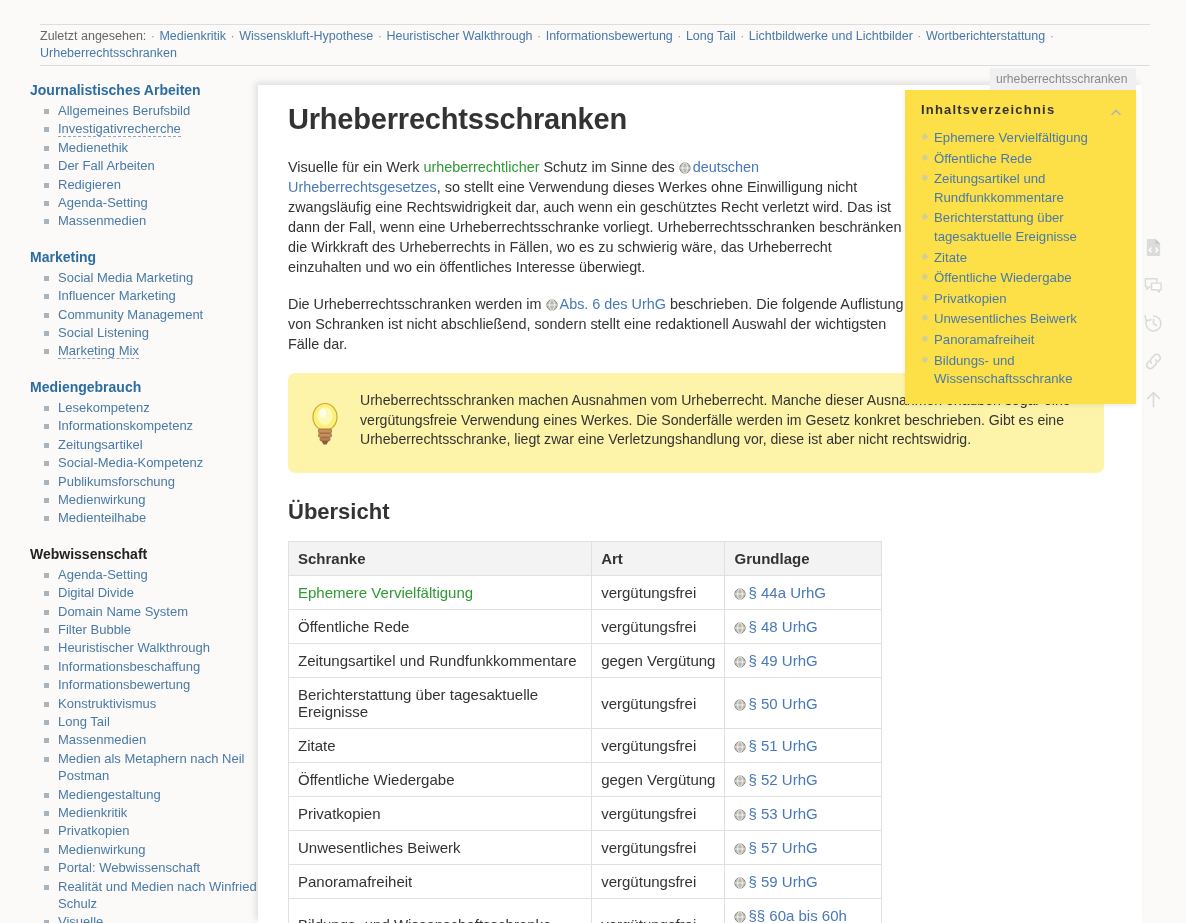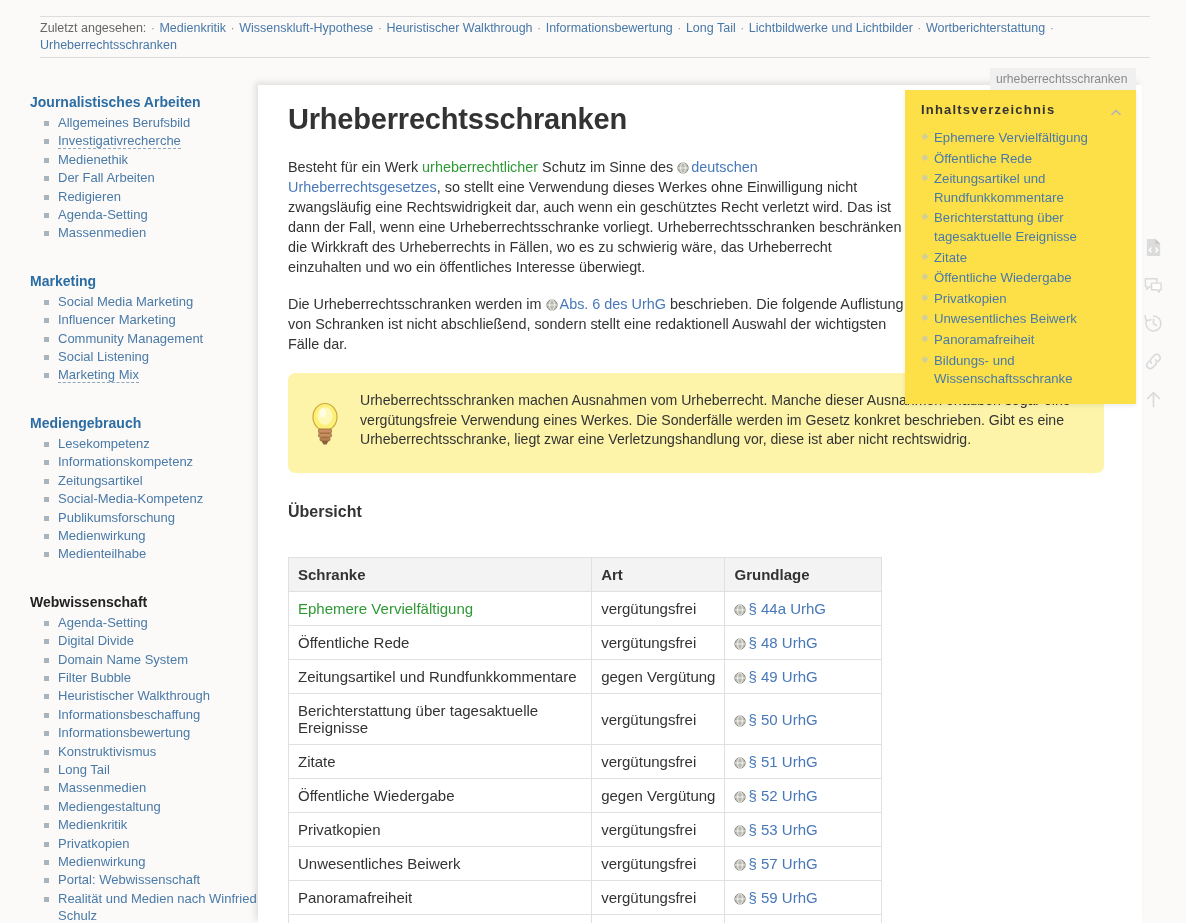--- a/index.html
+++ b/index.html
@@ -7,21 +7,21 @@
     margin: 0; padding: 0;
     width: 1186px; height: 923px;
     overflow: hidden;
     background: #fbfaf9;
     font-family: "Liberation Sans", sans-serif;
     color: #333333;
   }
 
   
   #topbar {
-    position: absolute; left: 0; top: 0; width: 1186px; height: 60px;
+    position: absolute; left: 0; top: 8px; width: 1186px; height: 60px;
     background: #fbfaf9;
   }
   #topbar .rule-top {
     position: absolute; left: 40px; top: 16px; width: 1110px;
     border-top: 1px solid #dddddd;
   }
   #topbar .rule-bot {
     position: absolute; left: 40px; top: 57px; width: 1110px;
     border-top: 1px solid #dddddd;
   }
@@ -37,21 +37,21 @@
 
   
   #sidebar {
     position: absolute; left: 26px; top: 78px;
     width: 232px; height: 845px;
     font-size: 13px;
     overflow: hidden;
   }
   .sb-head {
     font-weight: bold; font-size: 14px;
-    color: #2b6ca3; margin: 16px 0 4px 4px;
+    color: #2b6ca3; margin: 4px 0 4px 4px;
   }
   .sb-head.dark { color: #222222; }
   .sb-gap { height: 14px; }
   ul.sb-list { list-style: none; margin: 0 0 0 18px; padding: 0; }
   ul.sb-list li {
     position: relative; padding: 0 0 1px 14px;
     line-height: 17.4px;
   }
   ul.sb-list li::before {
     content: ""; position: absolute; left: 0; top: 7px;
@@ -106,22 +106,22 @@
   #tipbox .bulb {
     position: absolute; left: 22px; top: 28px;
     width: 30px; height: 46px;
   }
   #tipbox p {
     margin: 0; font-size: 14.1px; line-height: 19.6px;
     color: #333333;
   }
 
   h2.sect {
-    margin: 0 0 32px 0;
-    font-size: 16px; line-height: 26px;
+    margin: 0 0 16px 0;
+    font-size: 22px; line-height: 26px;
     font-weight: bold; color: #333333;
   }
 
   
   table#overview {
     border-collapse: collapse;
     width: 594px;
     margin: 8px 0 26px 0;
     font-size: 15px;
   }
@@ -231,37 +231,38 @@
       <li><a href="#">Agenda-Setting</a></li>
       <li><a href="#">Digital Divide</a></li>
       <li><a href="#">Domain Name System</a></li>
       <li><a href="#">Filter Bubble</a></li>
       <li><a href="#">Heuristischer Walkthrough</a></li>
       <li><a href="#">Informationsbeschaffung</a></li>
       <li><a href="#">Informationsbewertung</a></li>
       <li><a href="#">Konstruktivismus</a></li>
       <li><a href="#">Long Tail</a></li>
       <li><a href="#">Massenmedien</a></li>
+      <li><a href="#">Medien als Metaphern nach Neil Postman</a></li>
       <li><a href="#">Mediengestaltung</a></li>
       <li><a href="#">Medienkritik</a></li>
       <li><a href="#">Privatkopien</a></li>
       <li><a href="#">Medienwirkung</a></li>
       <li><a href="#">Portal: Webwissenschaft</a></li>
       <li><a href="#">Realität und Medien nach Winfried Schulz</a></li>
       <li><a href="#">Visuelle Kommunikationsforschung</a></li>
     </ul>
   </div>
 
 <div id="card">
   <div id="content">
 
     <h1 id="page-title">Urheberrechtsschranken</h1>
 
     <p>
-      <span>Besteht für ein Werk </span><a class="int" href="#">urheberrechtlicher</a><span> Schutz im Sinne des </span><span class="globe"><svg viewBox="0 0 12 12" width="12" height="12">
+      <span>Visuelle für ein Werk </span><a class="int" href="#">urheberrechtlicher</a><span> Schutz im Sinne des </span><span class="globe"><svg viewBox="0 0 12 12" width="12" height="12">
             <circle cx="6" cy="6" r="5.2" fill="#b9b9b0" stroke="#8f8f86" stroke-width="1"></circle>
             <ellipse cx="6" cy="6" rx="2.3" ry="5.2" fill="none" stroke="#ffffff" stroke-width="0.8"></ellipse>
             <line x1="0.9" y1="6" x2="11.1" y2="6" stroke="#ffffff" stroke-width="0.8"></line>
           </svg></span><a class="ext" href="#">deutschen Urheberrechtsgesetzes</a><span>, so stellt eine Verwendung dieses Werkes ohne Einwilligung nicht zwangsläufig eine Rechtswidrigkeit dar, auch wenn ein geschütztes Recht verletzt wird. Das ist dann der Fall, wenn eine Urheberrechtsschranke vorliegt. Urheberrechtsschranken beschränken die Wirkkraft des Urheberrechts in Fällen, wo es zu schwierig wäre, das Urheberrecht einzuhalten und wo ein öffentliches Interesse überwiegt.</span>
     </p>
 
     <p>
       <span>Die Urheberrechtsschranken werden im </span><span class="globe"><svg viewBox="0 0 12 12" width="12" height="12">
             <circle cx="6" cy="6" r="5.2" fill="#b9b9b0" stroke="#8f8f86" stroke-width="1"></circle>
             <ellipse cx="6" cy="6" rx="2.3" ry="5.2" fill="none" stroke="#ffffff" stroke-width="0.8"></ellipse>

